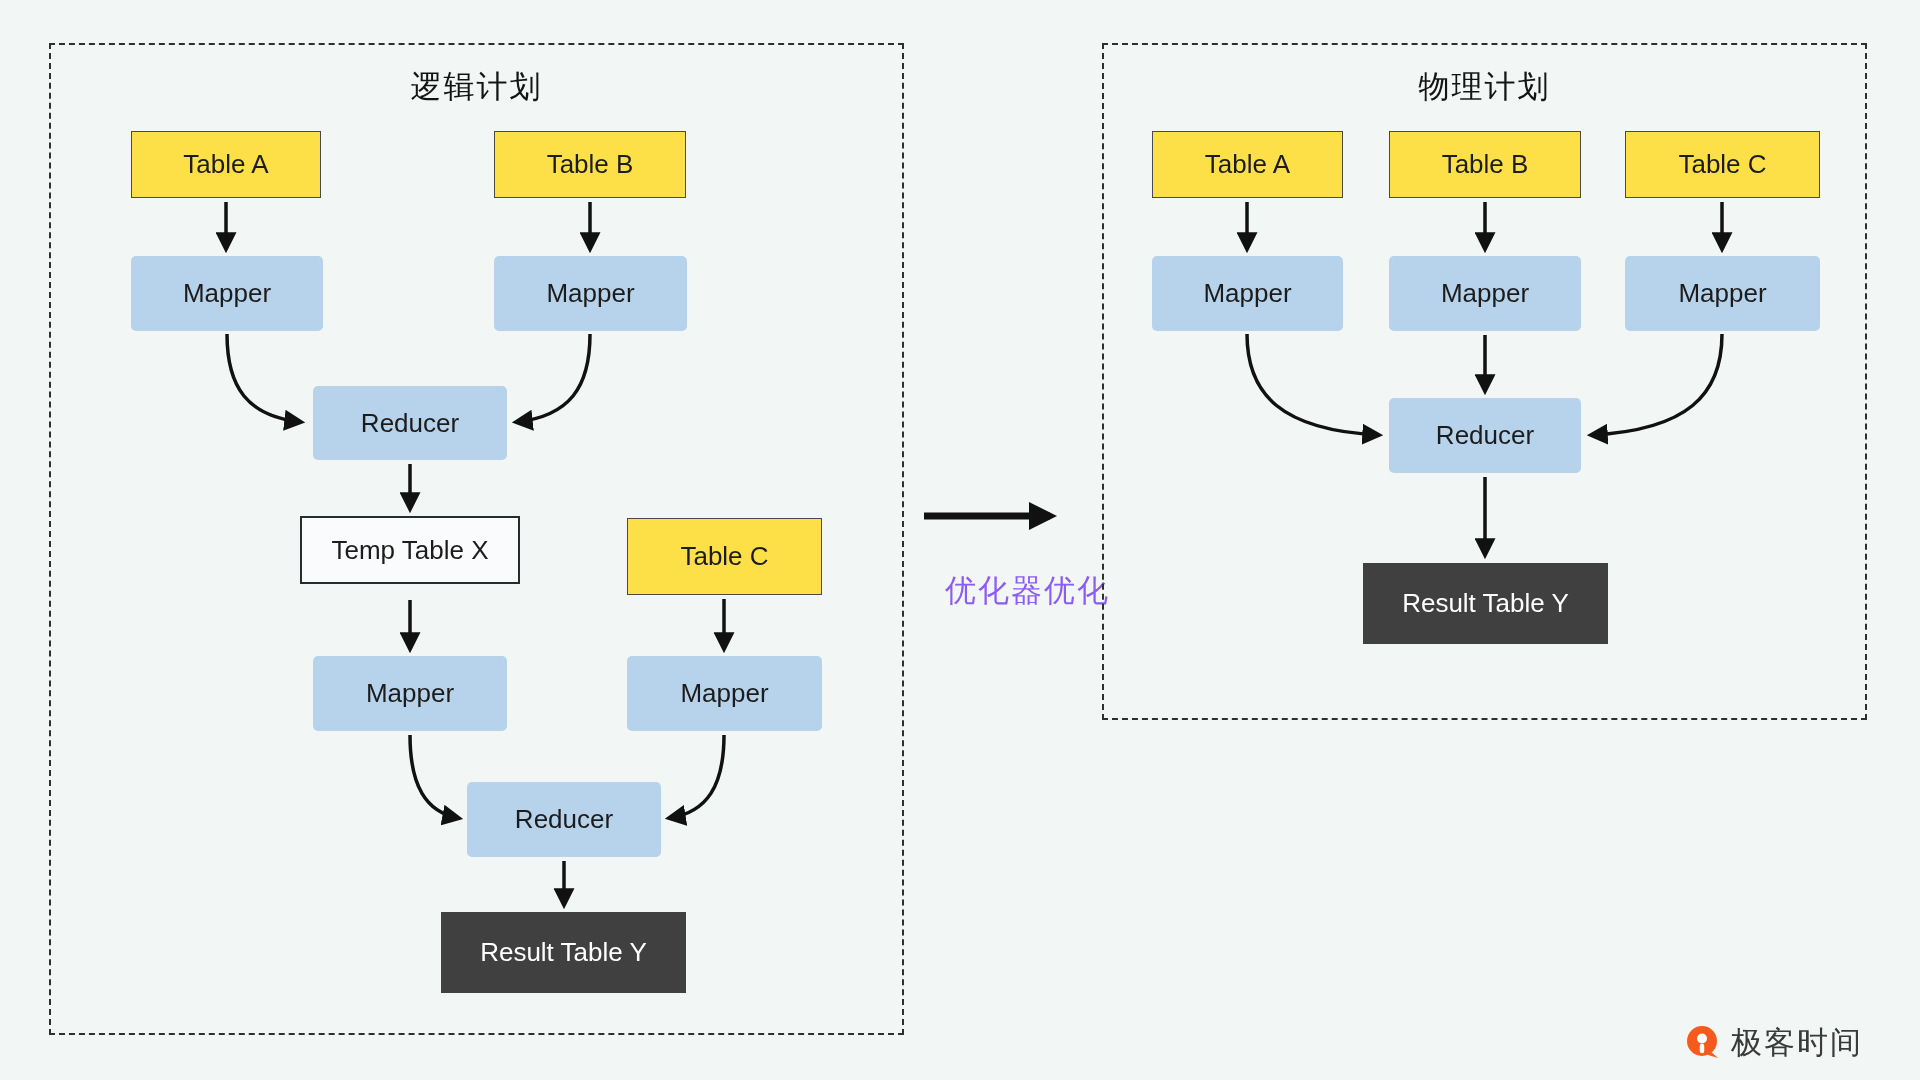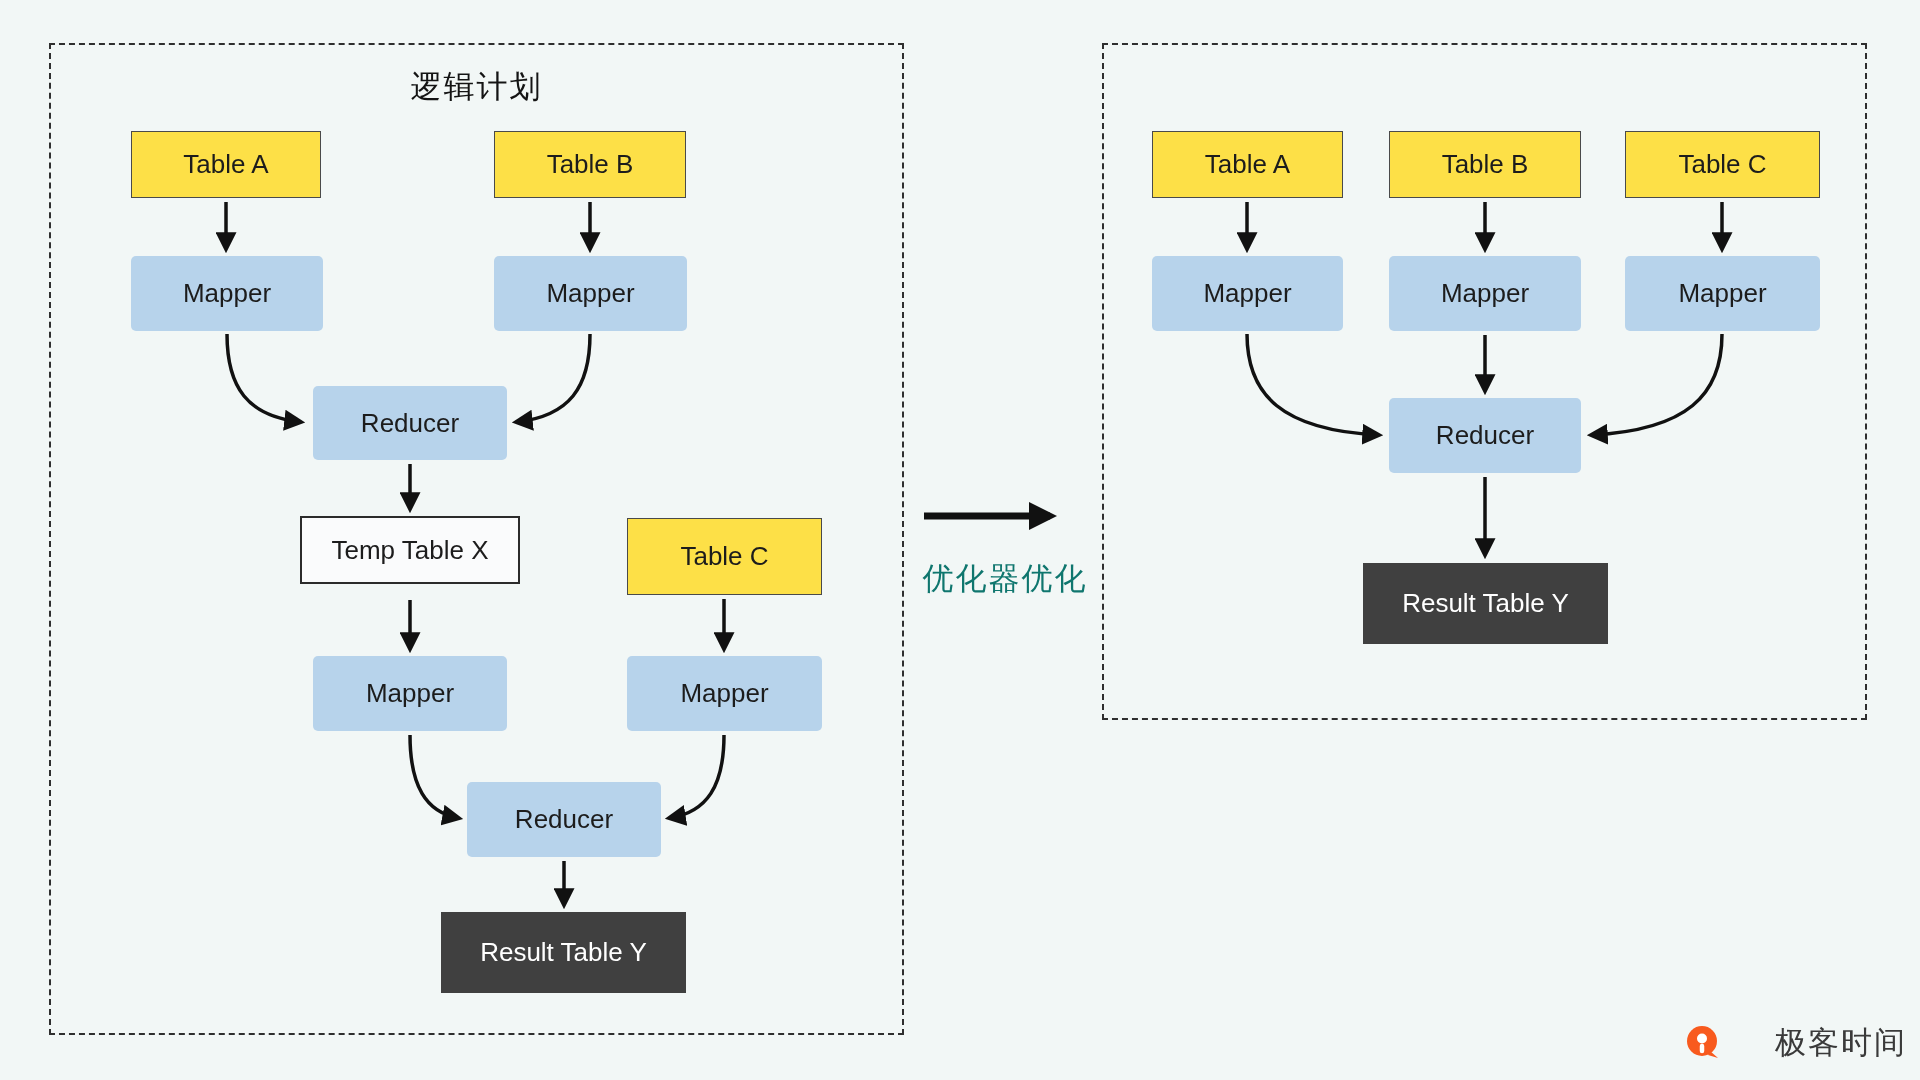--- a/index.html
+++ b/index.html
@@ -48,42 +48,41 @@
     border: 2px solid #2b2b2b;
   }
   .result-box {
     background: #404040;
     color: #ffffff;
   }
 
   .optimizer-label {
     position: absolute;
     left: 900px;
-    top: 558px;
+    top: 570px;
     width: 210px;
-    text-align: center;
+    text-align: right;
     font-size: 31px;
-    color: #0f766e;
+    color: #8b5cf6;
     letter-spacing: 2px;
   }
 
   .branding {
     position: absolute;
     left: 1683px;
     top: 1022px;
     display: flex;
     align-items: center;
     gap: 8px;
   }
   .branding-text {
     font-size: 31px;
     font-weight: 500;
     color: #3a3a3a;
     letter-spacing: 2px;
-    margin-left: 44px;
   }
 </style>
 </head>
 <body>
 
 <div class="stage">
 
   <svg class="arrows" viewBox="0 0 1920 1080">
     <defs>
       <marker id="ah" viewBox="0 0 10 10" refX="7.5" refY="5" markerWidth="6" markerHeight="6" orient="auto-start-reverse">
@@ -127,20 +126,21 @@
   <div class="node temp-box" style="left:300px; top:516px; width:220px; height:68px;">Temp Table X</div>
   <div class="node table-box" style="left:627px; top:518px; width:195px; height:77px;">Table C</div>
   <div class="node process-box" style="left:313px; top:656px; width:194px; height:75px;">Mapper</div>
   <div class="node process-box" style="left:627px; top:656px; width:195px; height:75px;">Mapper</div>
   <div class="node process-box" style="left:467px; top:782px; width:194px; height:75px;">Reducer</div>
   <div class="node result-box" style="left:441px; top:912px; width:245px; height:81px;">Result Table Y</div>
 
   <div class="optimizer-label">优化器优化</div>
 
   <div class="panel" style="left:1102px; top:43px; width:765px; height:677px;"></div>
+  <div class="panel-title" style="left:1102px; top:66px; width:765px;">物理计划</div>
 
   <div class="node table-box" style="left:1152px; top:131px; width:191px; height:67px;">Table A</div>
   <div class="node table-box" style="left:1389px; top:131px; width:192px; height:67px;">Table B</div>
   <div class="node table-box" style="left:1625px; top:131px; width:195px; height:67px;">Table C</div>
   <div class="node process-box" style="left:1152px; top:256px; width:191px; height:75px;">Mapper</div>
   <div class="node process-box" style="left:1389px; top:256px; width:192px; height:75px;">Mapper</div>
   <div class="node process-box" style="left:1625px; top:256px; width:195px; height:75px;">Mapper</div>
   <div class="node process-box" style="left:1389px; top:398px; width:192px; height:75px;">Reducer</div>
   <div class="node result-box" style="left:1363px; top:563px; width:245px; height:81px;">Result Table Y</div>
 

